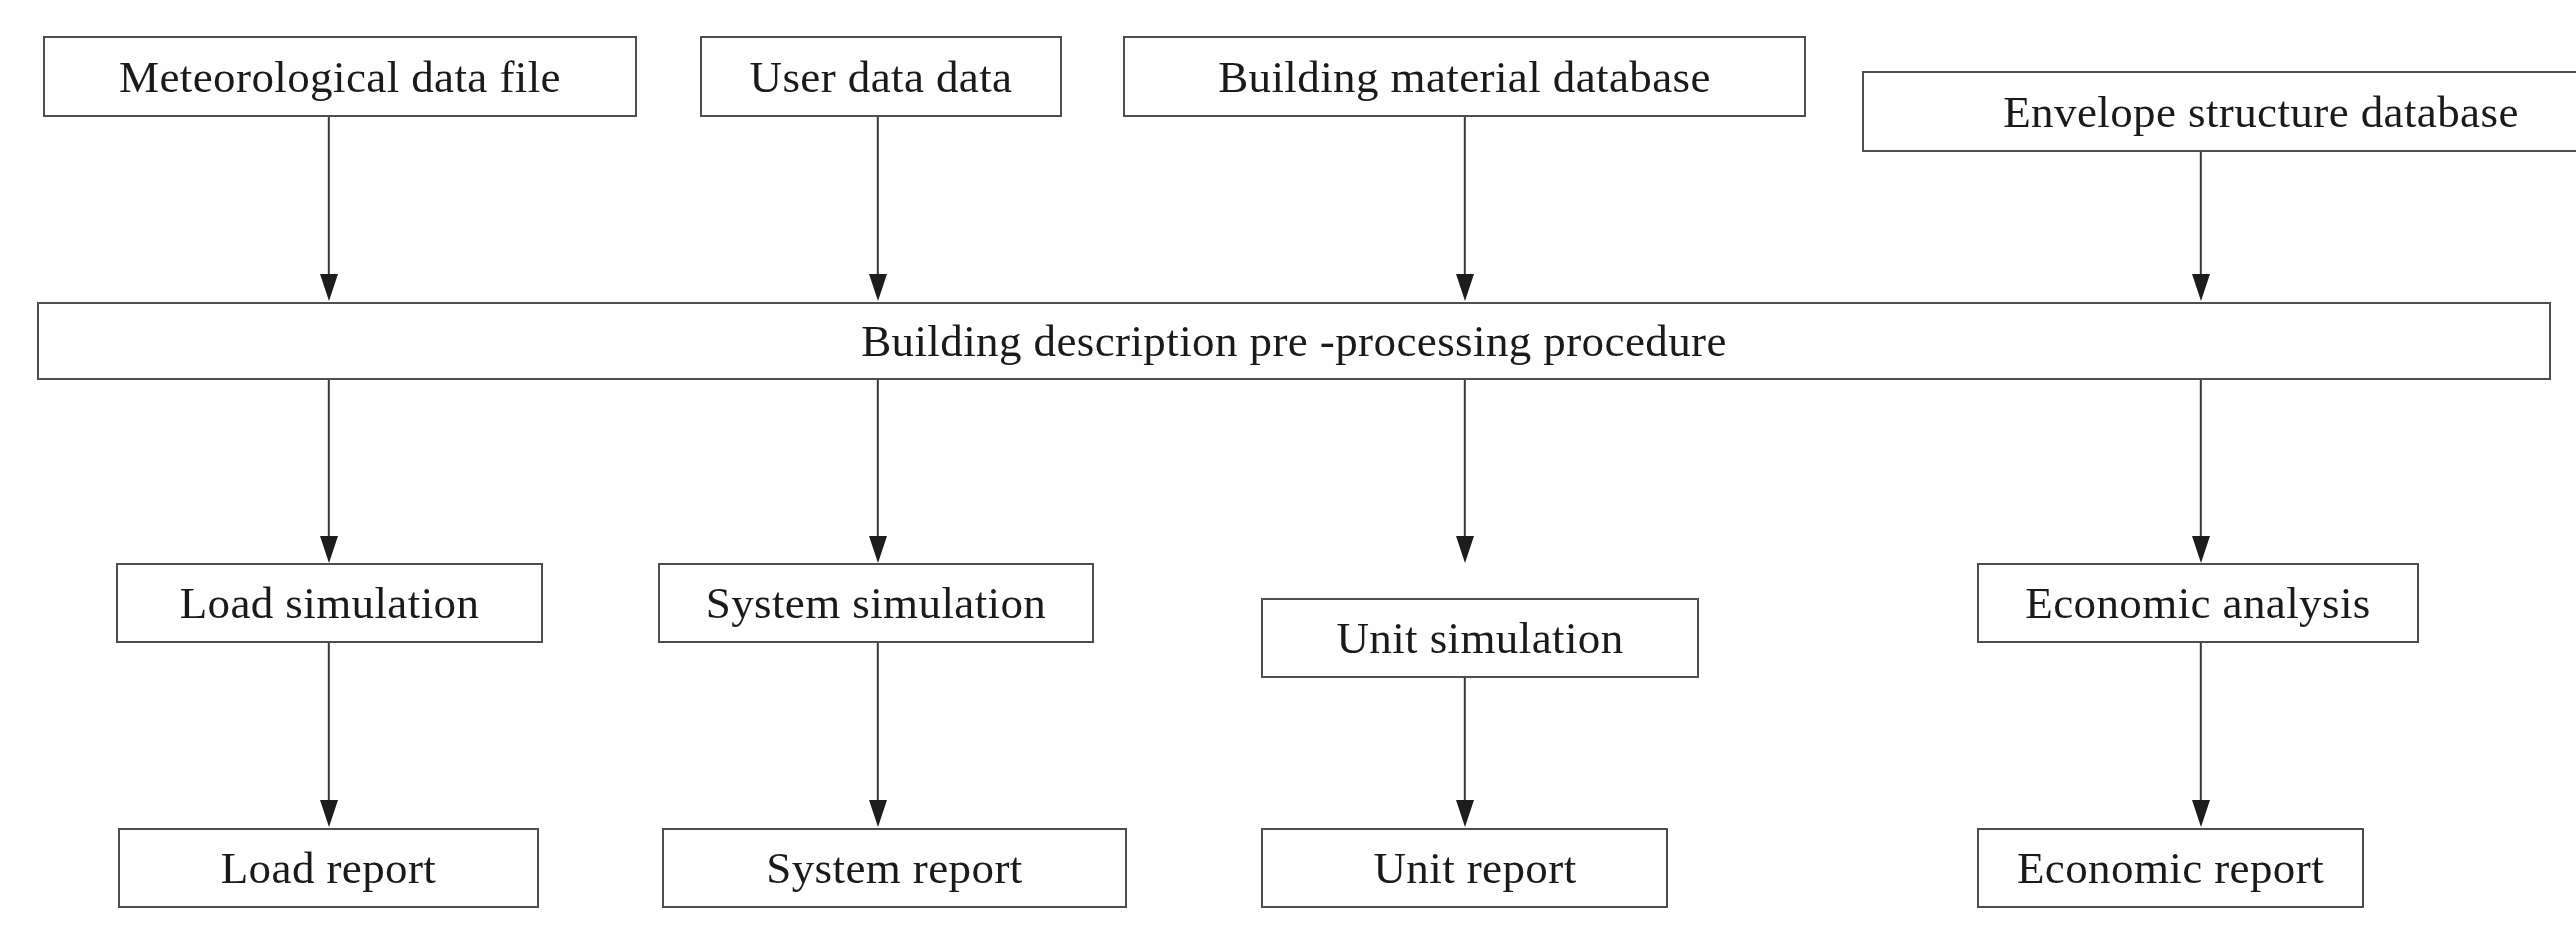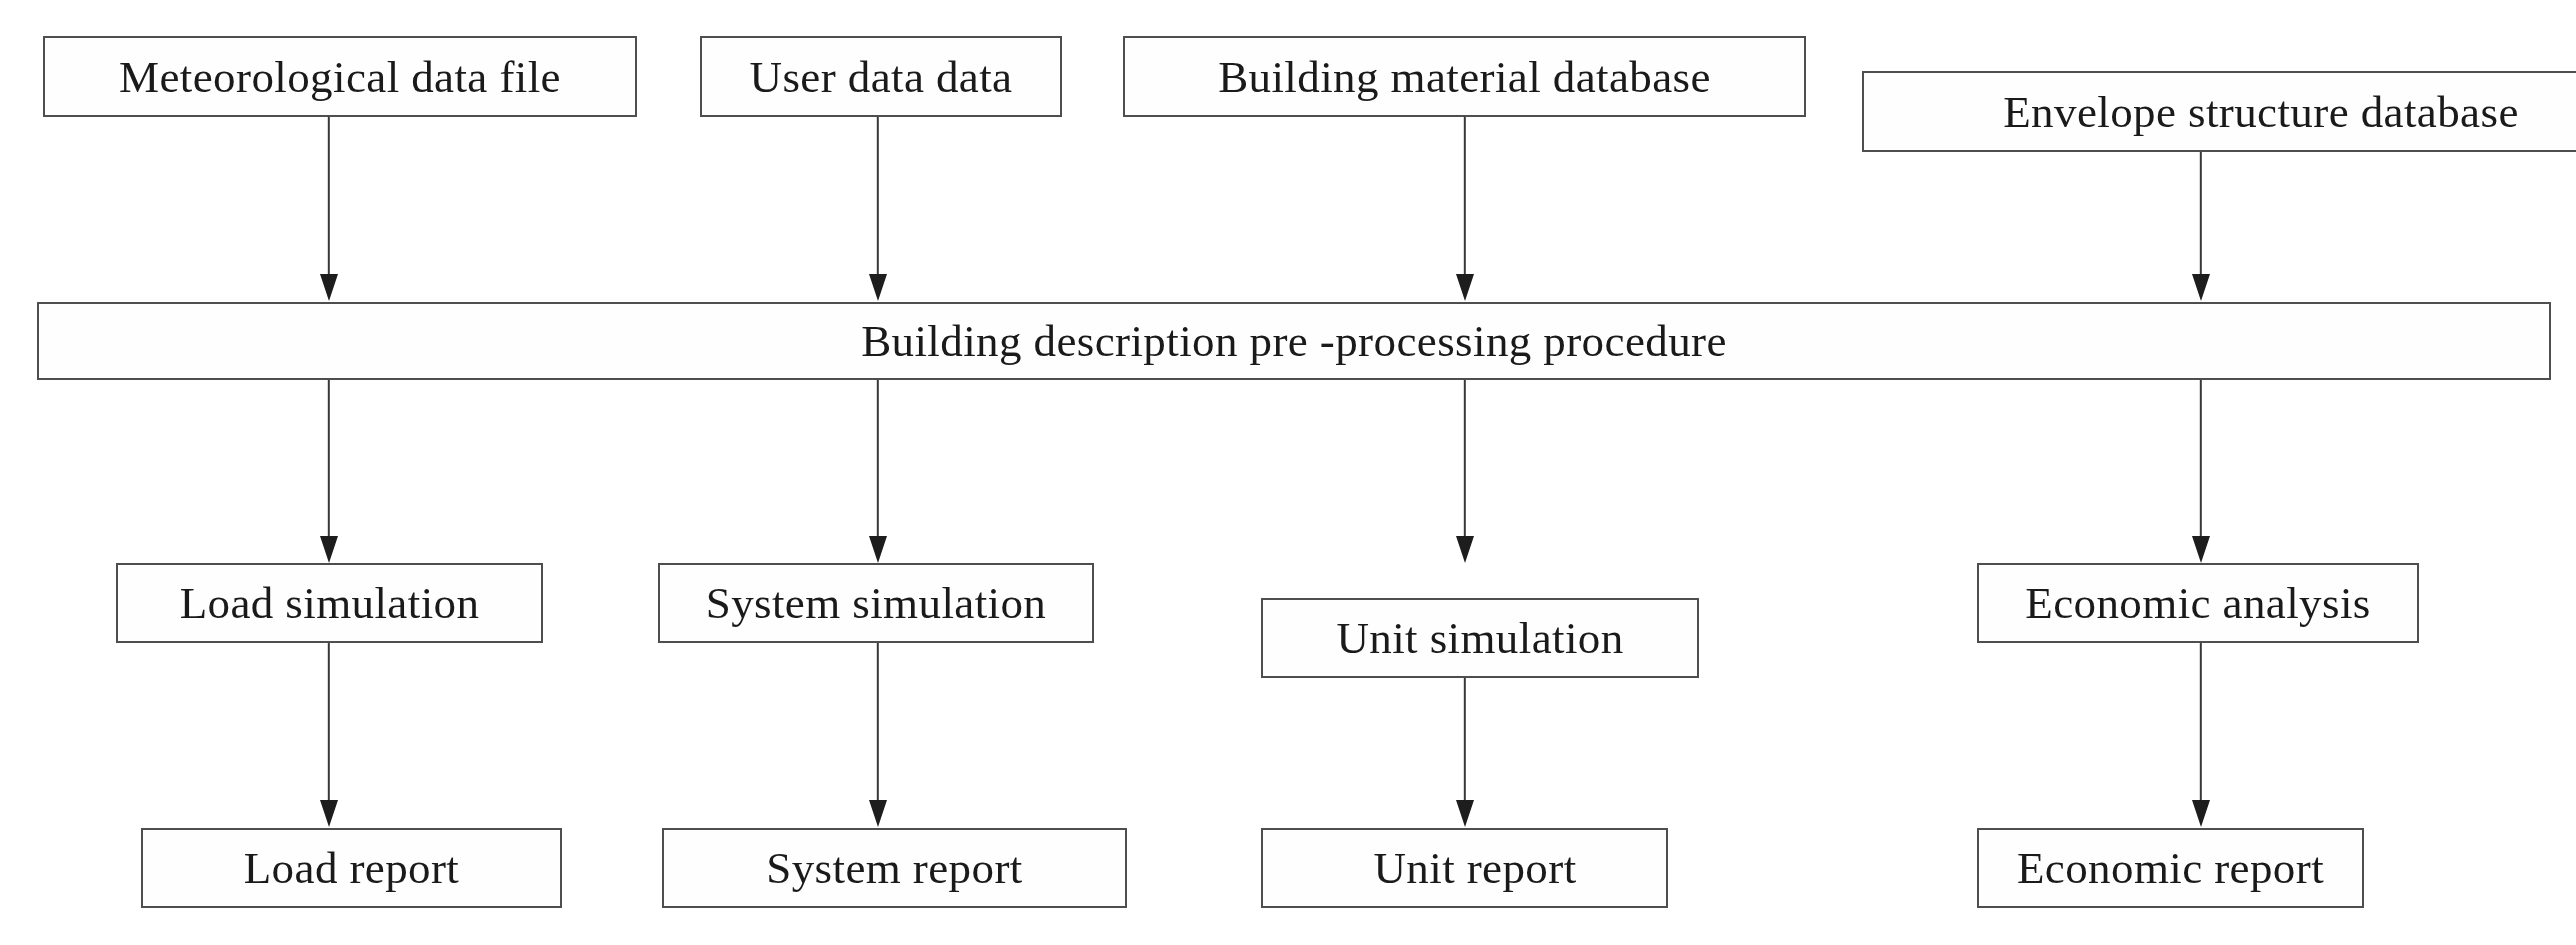--- a/index.html
+++ b/index.html
@@ -107,19 +107,19 @@
   <div id="nodes-layer">
       <div class="flow-node" style="left: 32px; top: 36px; width: 594px; height: 81px; margin-left: 11px;">Meteorological data file</div>
       <div class="flow-node" style="left: 700px; top: 36px; width: 362px; height: 81px;">User data data</div>
       <div class="flow-node" style="left: 1123px; top: 36px; width: 683px; height: 81px;">Building material database</div>
       <div class="flow-node" style="left: 1862px; top: 36px; width: 798px; height: 81px; margin-top: 35px;">Envelope structure database</div>
       <div class="flow-node" style="left: 37px; top: 302px; width: 2514px; height: 78px;">Building description pre -processing procedure</div>
       <div class="flow-node" style="left: 116px; top: 563px; width: 427px; height: 80px;">Load simulation</div>
       <div class="flow-node" style="left: 658px; top: 563px; width: 436px; height: 80px;">System simulation</div>
       <div class="flow-node" style="left: 1261px; top: 563px; width: 438px; height: 80px; margin-top: 35px;">Unit simulation</div>
       <div class="flow-node" style="left: 1977px; top: 563px; width: 442px; height: 80px;">Economic analysis</div>
-      <div class="flow-node" style="left: 118px; top: 828px; width: 421px; height: 80px; margin-left: 23px;">Load report</div>
+      <div class="flow-node" style="left: 118px; top: 828px; width: 421px; height: 80px;">Load report</div>
       <div class="flow-node" style="left: 662px; top: 828px; width: 465px; height: 80px;">System report</div>
       <div class="flow-node" style="left: 1261px; top: 828px; width: 407px; height: 80px; padding-left: 21px;">Unit report</div>
       <div class="flow-node" style="left: 1977px; top: 828px; width: 387px; height: 80px;">Economic report</div>
     </div>
 </div>
 
 
 </body></html>

